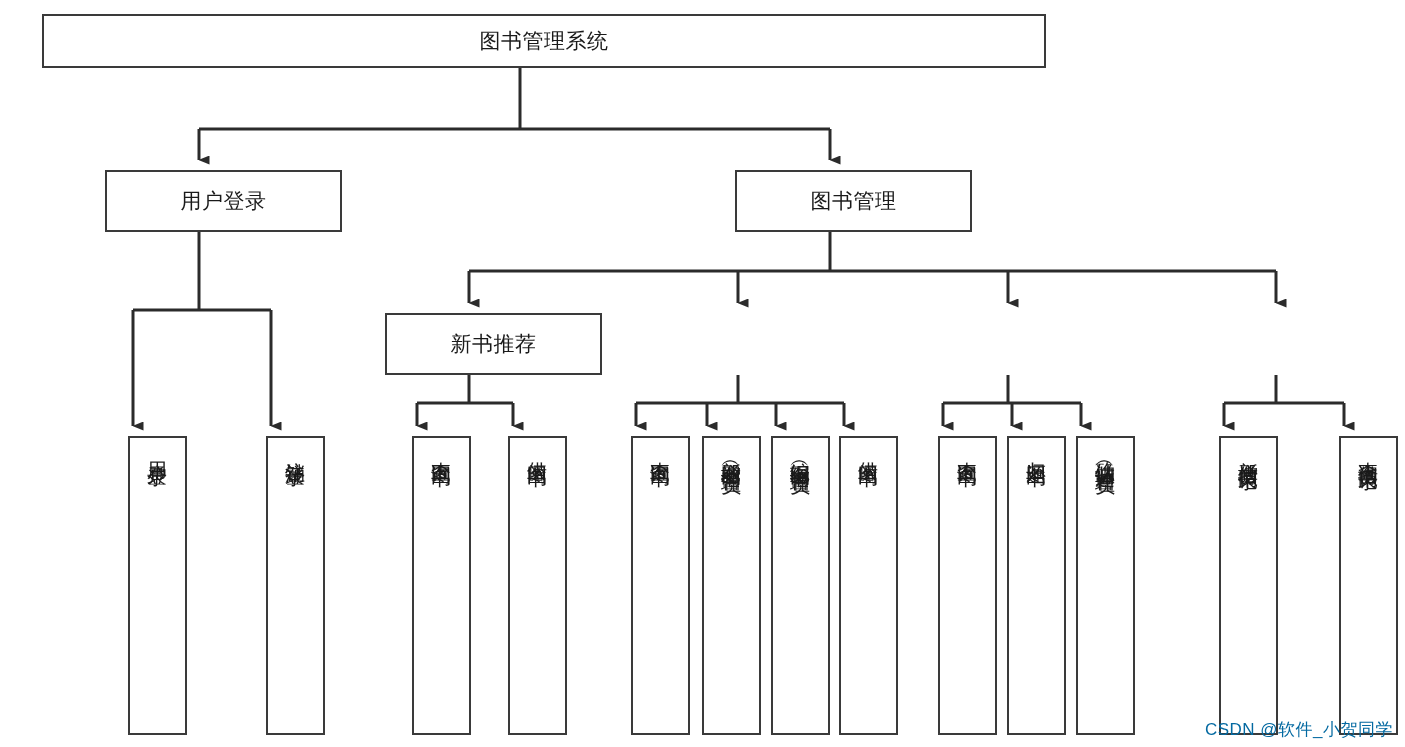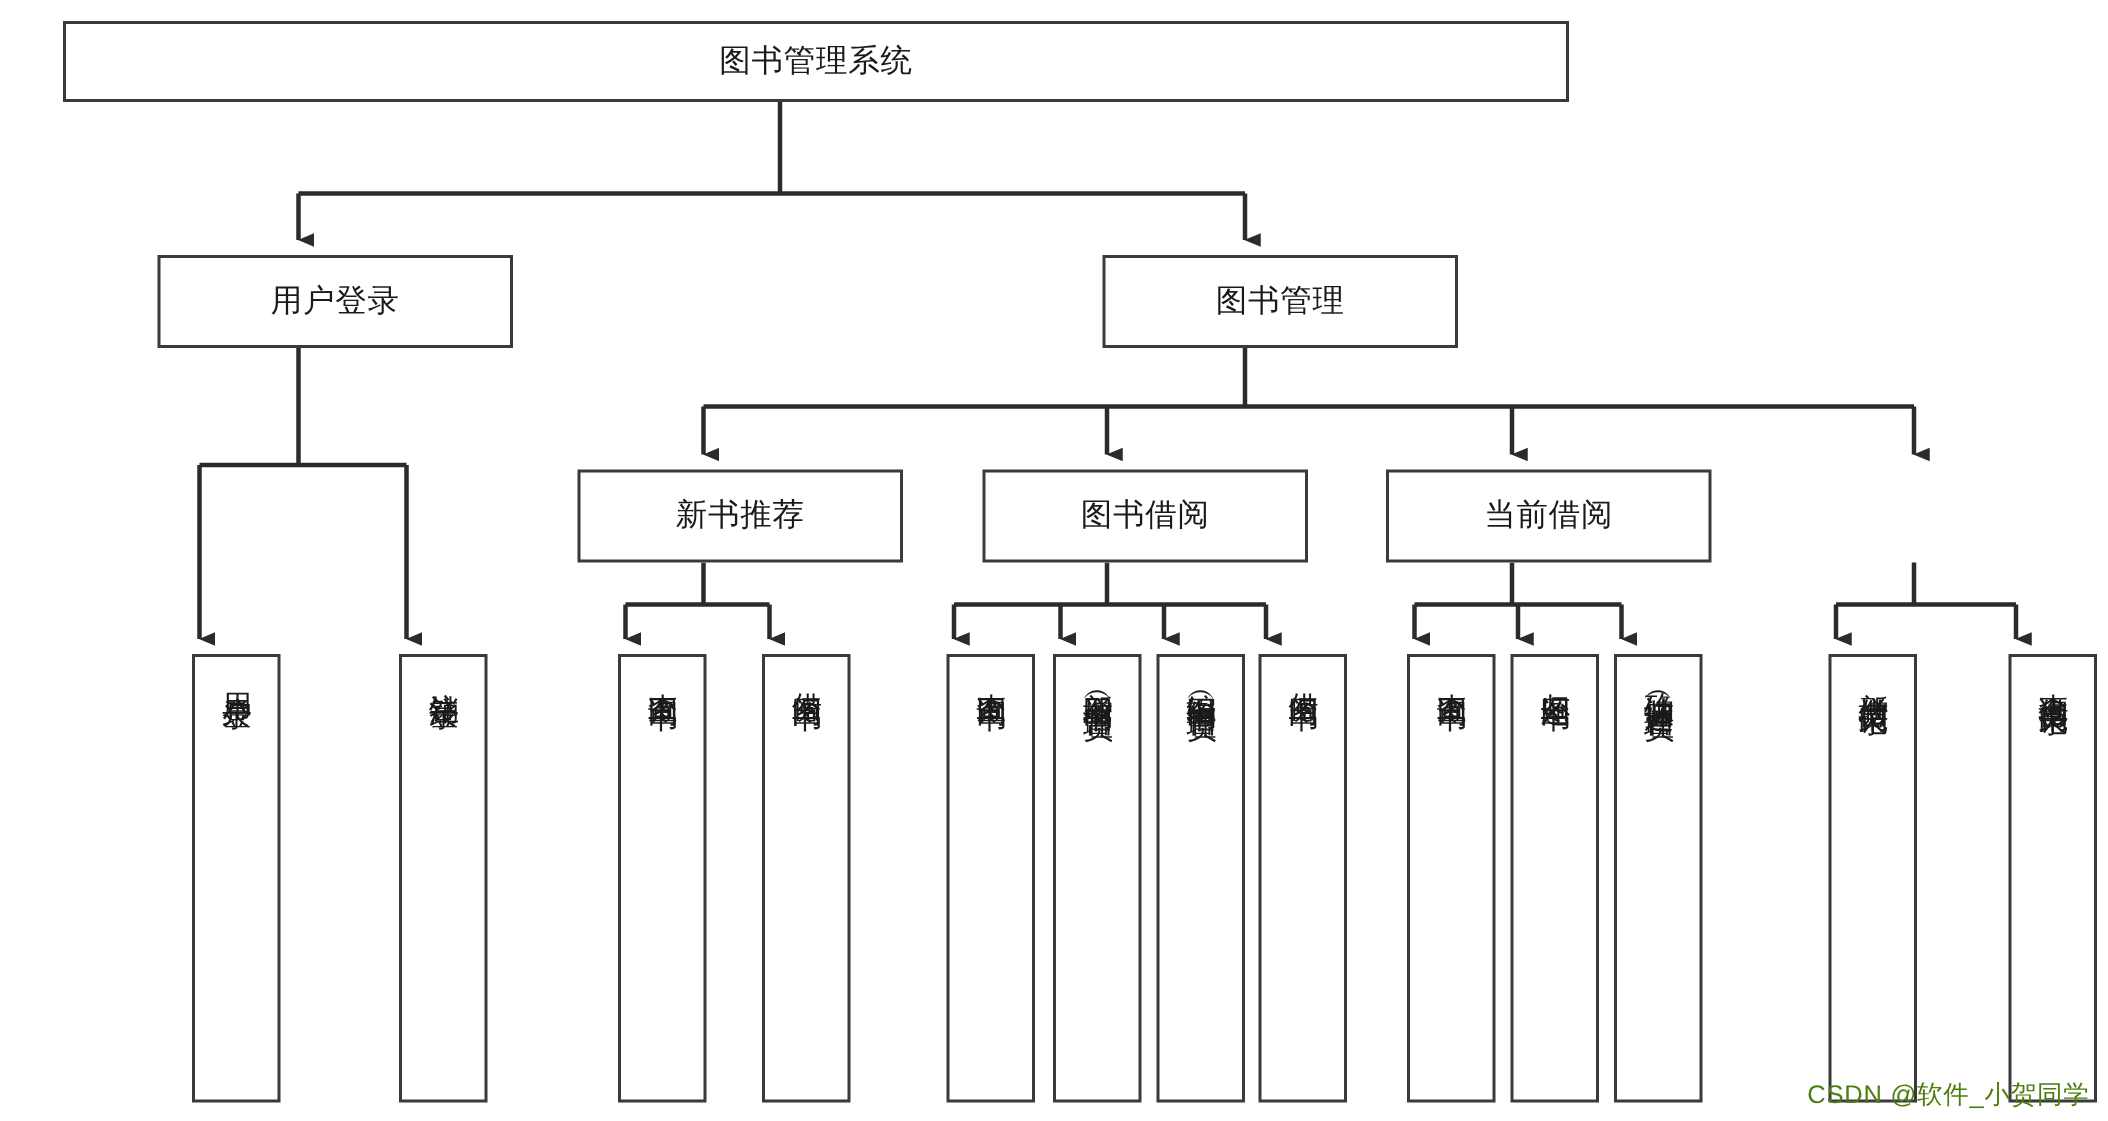--- a/index.html
+++ b/index.html
@@ -58,21 +58,21 @@
     writing-mode: vertical-rl;
     text-orientation: upright;
     font-size: 20px;
     letter-spacing: 2px;
     line-height: 1;
   }
   .watermark {
     position: absolute;
     right: 12px;
     bottom: 6px;
-    color: #4d7c0f;
+    color: #0369a1;
     font-size: 17px;
     letter-spacing: 0.5px;
     z-index: 5;
     white-space: nowrap;
   }
 </style>
 </head>
 <body>
 
 <div id="diagram-root">
@@ -140,27 +140,21 @@
   </div>
 
   <div class="node-box node-horizontal" style="left:361px; top:313px; width:217px; height:62px;">
     <span class="node-label">新书推荐</span>
   </div>
 
   <div class="node-box node-horizontal" style="left:711px; top:170px; width:237px; height:62px;">
     <span class="node-label">图书管理</span>
   </div>
 
-  <div class="node-box node-horizontal" style="left:631px; top:313px; width:217px; height:62px;">
-    <span class="node-label">图书借阅</span>
-  </div>
-
-  <div class="node-box node-horizontal" style="left:900px; top:313px; width:217px; height:62px;">
-    <span class="node-label">当前借阅</span>
-  </div>
+
 
 
   <div class="node-box node-vertical" style="left:104px; top:436px; width:59px; height:299px;">
     <span class="node-label">用户登录</span>
   </div>
   <div class="node-box node-vertical" style="left:242px; top:436px; width:59px; height:299px;">
     <span class="node-label">注销登录</span>
   </div>
 
   <div class="node-box node-vertical" style="left:388px; top:436px; width:59px; height:299px;">

